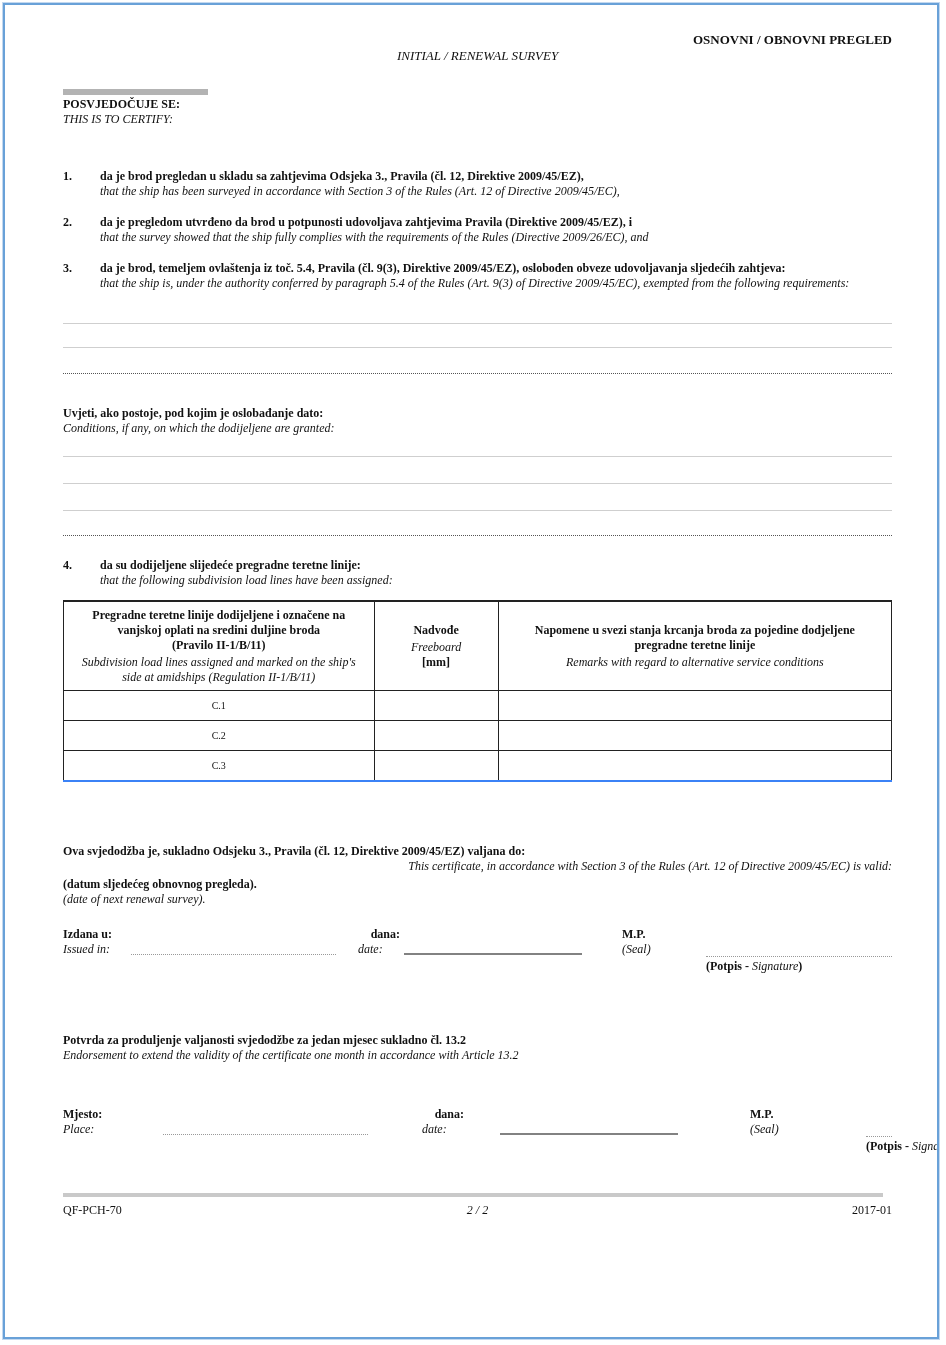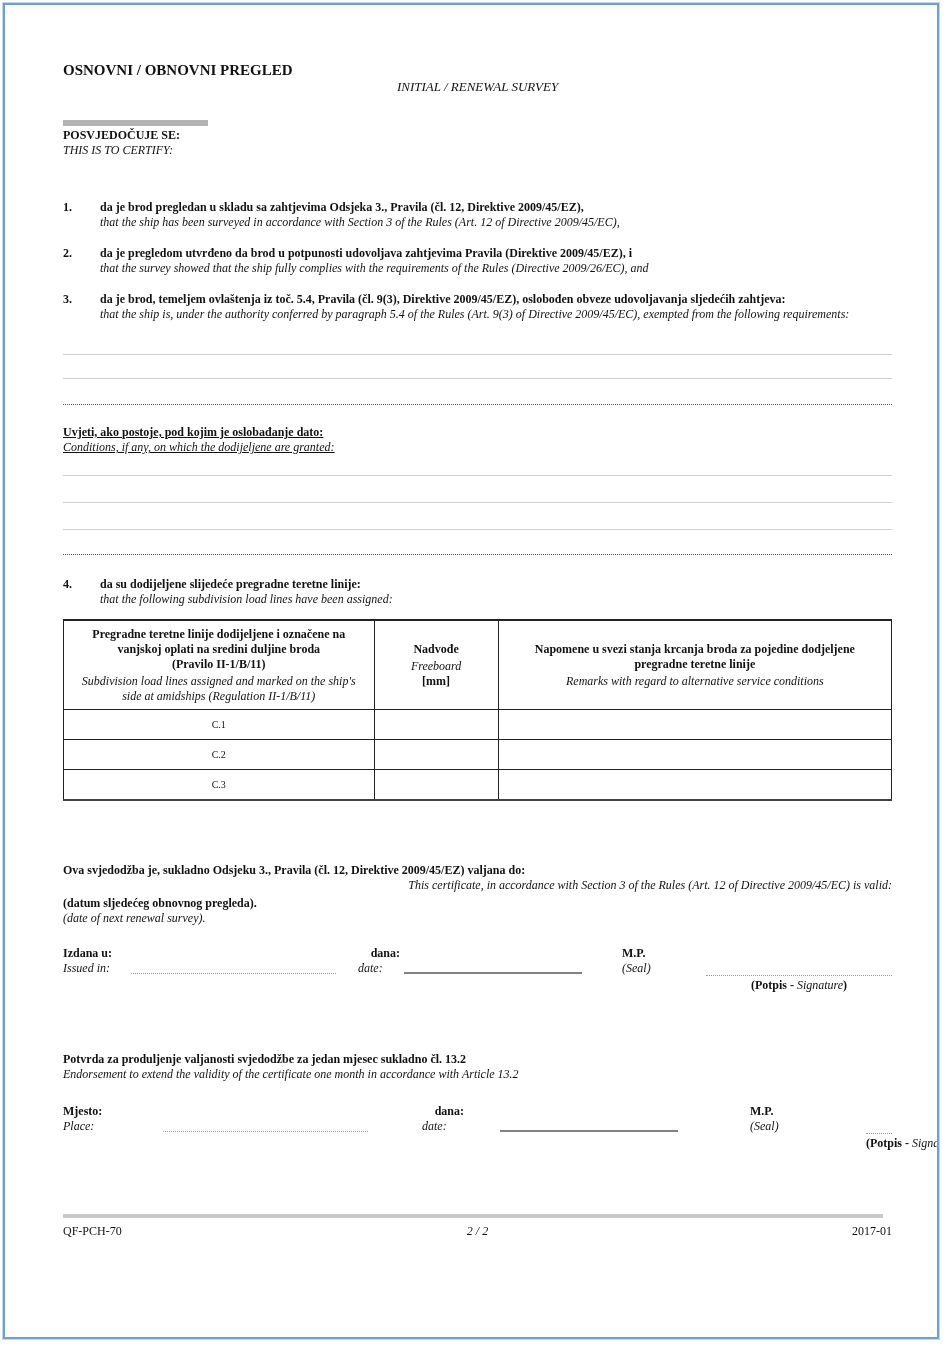--- a/index.html
+++ b/index.html
@@ -2,66 +2,66 @@
 <html><head>
 <meta charset="utf-8">
 <style>
   html,body{margin:0;padding:0;background:#fff;}
   body{width:946px;height:1345px;position:relative;font-family:"Liberation Serif",serif;color:#111;}
   .frame{position:absolute;left:3px;top:3px;width:936px;height:1336px;box-sizing:border-box;
          border:2px solid #69a1d8;box-shadow:0 0 0 1px #c3d8ef;background:#fff;overflow:hidden;}
   .content{box-sizing:border-box;width:100%;padding:0 45px 0 58px;}
   .hr{font-weight:bold;font-size:12px;line-height:15px;}
   .en{font-style:italic;font-size:12px;line-height:15px;}
-  .title-hr{margin-top:57px;text-align:left;font-weight:bold;font-size:15px;line-height:17px;}
+  .title-hr{margin-top:26px;text-align:right;font-weight:bold;font-size:13px;line-height:17px;}
   .title-en{text-align:center;font-style:italic;font-size:13px;line-height:16px;}
   .gray-bar{margin-top:25px;width:145px;height:6px;background:#b3b3b3;}
   .certify{margin-top:2px;}
   .items{margin-top:42px;}
   .item{display:flex;margin-bottom:16px;}
   .item-num{width:37px;font-weight:bold;font-size:12px;line-height:15px;flex:none;}
   .item-body{flex:1;}
   .lines-group{width:100%;}
   .wline{border-bottom:1px solid #cfcfcf;}
   .dline{border-bottom:1px dotted #555;}
   .h16{height:16px}.h20{height:20px}.h23{height:23px}.h24{height:24px}.h25{height:25px}.h26{height:26px}
-  .conditions{margin-top:20px;text-decoration:underline;}
+  .conditions{margin-top:32px;}
   .item4{margin-top:22px;margin-bottom:0;}
   table.llt{width:100%;border-collapse:collapse;margin-top:12px;
-            border-top:2px solid #222;border-bottom:2px solid #404040;}
+            border-top:2px solid #222;border-bottom:2px solid #3b82f6;}
   table.llt td{border:1px solid #222;text-align:center;vertical-align:middle;padding:3px 8px;}
   table.llt .thead-row td{height:82px;}
   table.llt .c1{width:37.5%;}
   table.llt .c2{width:15%;}
   table.llt .c3{width:47.5%;}
   table.llt .thead-row .hr{font-size:12px;line-height:15px;}
   table.llt .thead-row .en{font-size:12px;line-height:15px;margin-top:2px;text-align:center;}
   table.llt .data-row td{height:23px;font-weight:normal;font-size:10px;}
   .validity{margin-top:62px;}
   .fill-row{display:flex;align-items:flex-end;flex-direction:column;}
   .fill-solid{flex:1;margin-left:8px;border-bottom:1.5px solid #8c8c8c;margin-bottom:2px;}
   .fill-dot{flex:1;margin-left:8px;border-bottom:1.5px dotted #777;margin-bottom:2px;}
   .sig-row{display:flex;align-items:flex-end;margin-top:20px;}
   .sig-label .en{text-align:left;}
   .lbl-r{text-align:right;}
   .sig-line{height:0;margin-bottom:2px;}
   .place-line{width:205px;border-bottom:1.5px dotted #999;margin-left:2px;}
   .date-line{width:178px;border-bottom:2px solid #828282;margin-left:4px;}
   .sign-col{flex:1;margin-left:38px;position:relative;}
   .sign-line{border-bottom:1.5px dotted #999;height:0;}
-  .potpis{position:absolute;top:3px;left:0;right:0;text-align:center;font-size:12px;line-height:15px;white-space:nowrap;}
+  .potpis{position:absolute;top:3px;left:0;right:0;text-align:left;font-size:12px;line-height:15px;white-space:nowrap;}
   .potpis .b{font-weight:bold;}
   .potpis .i{font-style:italic;}
   .lbl-date{margin-left:22px;width:42px;}
   .lbl-seal{margin-left:40px;width:46px;}
   .lbl-place{width:66px;}
   .endorsement{margin-top:76px;}
   .extension{margin-top:18px;}
-  .sig-row.second{margin-top:22px;gap:32px;}
-  .footer{margin-top:80px;}
+  .sig-row.second{margin-top:44px;gap:32px;}
+  .footer{margin-top:56px;}
   .footer-bar{width:820px;height:4px;background:#c9c9c9;}
   .footer-text{display:flex;margin-top:6px;font-size:12px;line-height:14px;}
   .footer-text .l{flex:1;text-align:left;}
   .footer-text .c{flex:1;text-align:center;font-style:italic;}
   .footer-text .r{flex:1;text-align:right;}
 </style>
 </head>
 <body>
 
 <div class="frame">

